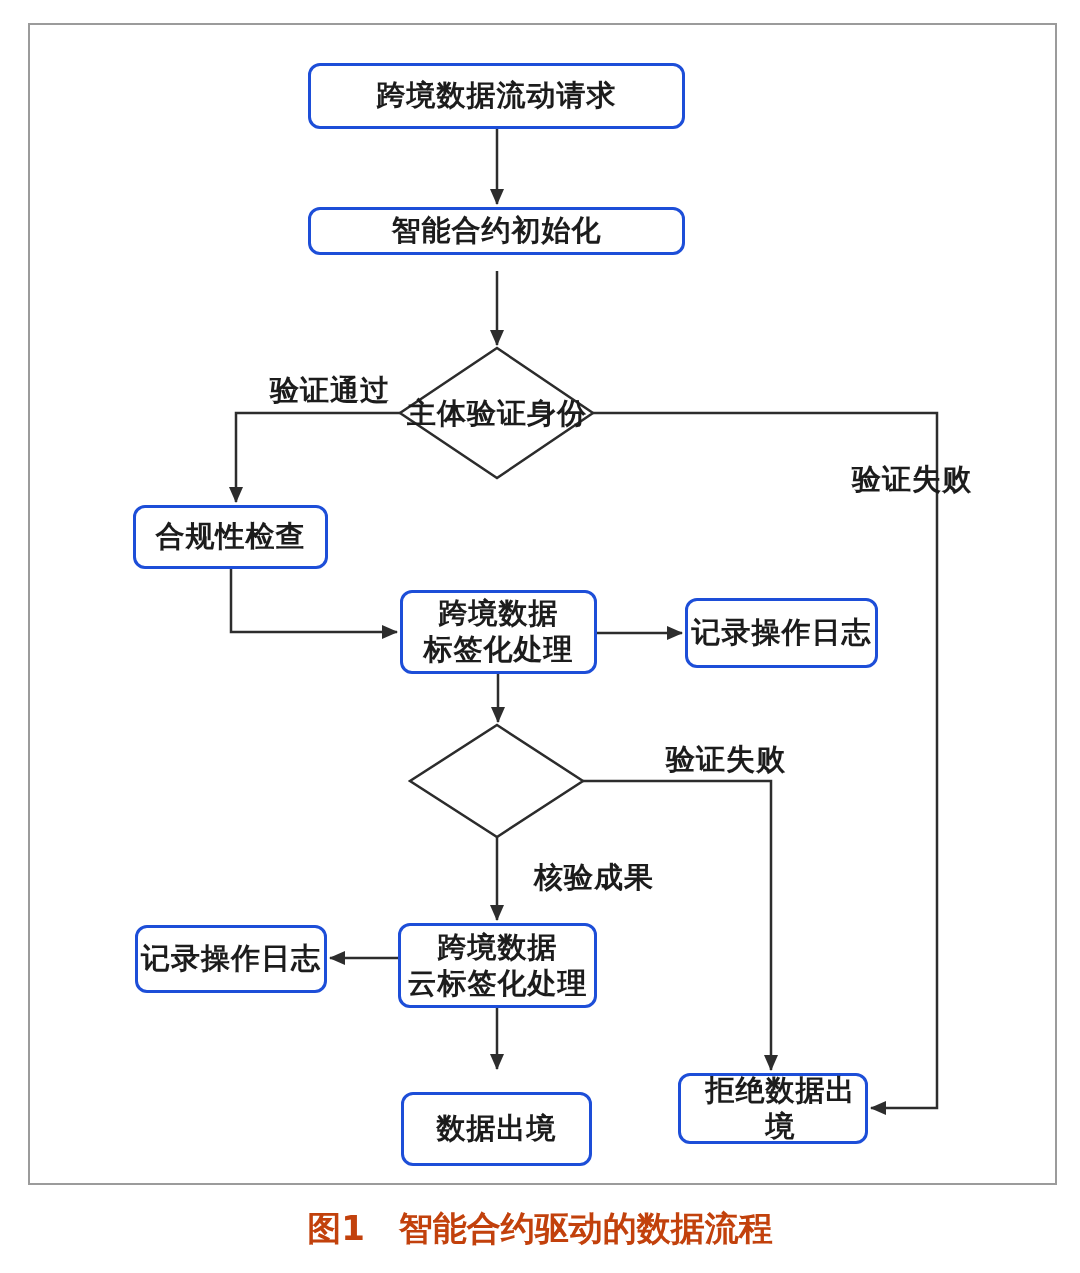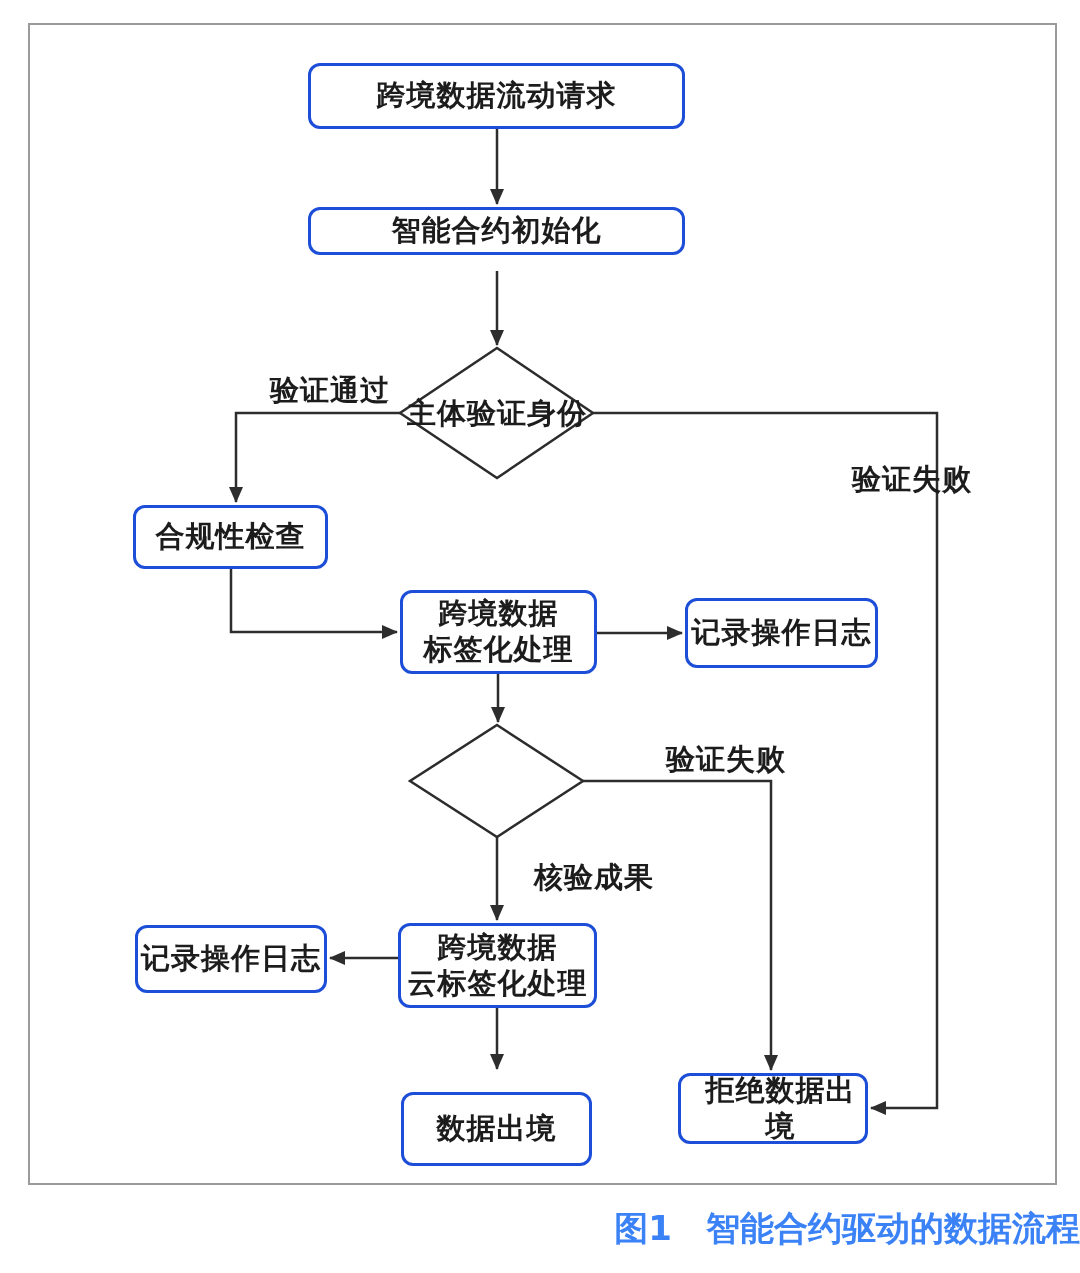--- a/index.html
+++ b/index.html
@@ -70,25 +70,25 @@
     font-weight: 700;
     letter-spacing: 1px;
     z-index: 3;
     background: transparent;
     margin-left: 20px;
   }
   .caption {
     position: absolute;
     left: 0; top: 1206px;
     width: 1080px;
-    text-align: right;
+    text-align: center;
     font-family: "DejaVu Sans", "Liberation Sans", sans-serif;
     font-weight: 700;
     font-size: 34px;
-    color: #3b82f6;
+    color: #c2410c;
     z-index: 3;
   }
 </style>
 </head>
 <body>
 
 <div class="page">
 
   <div class="frame"></div>
 

